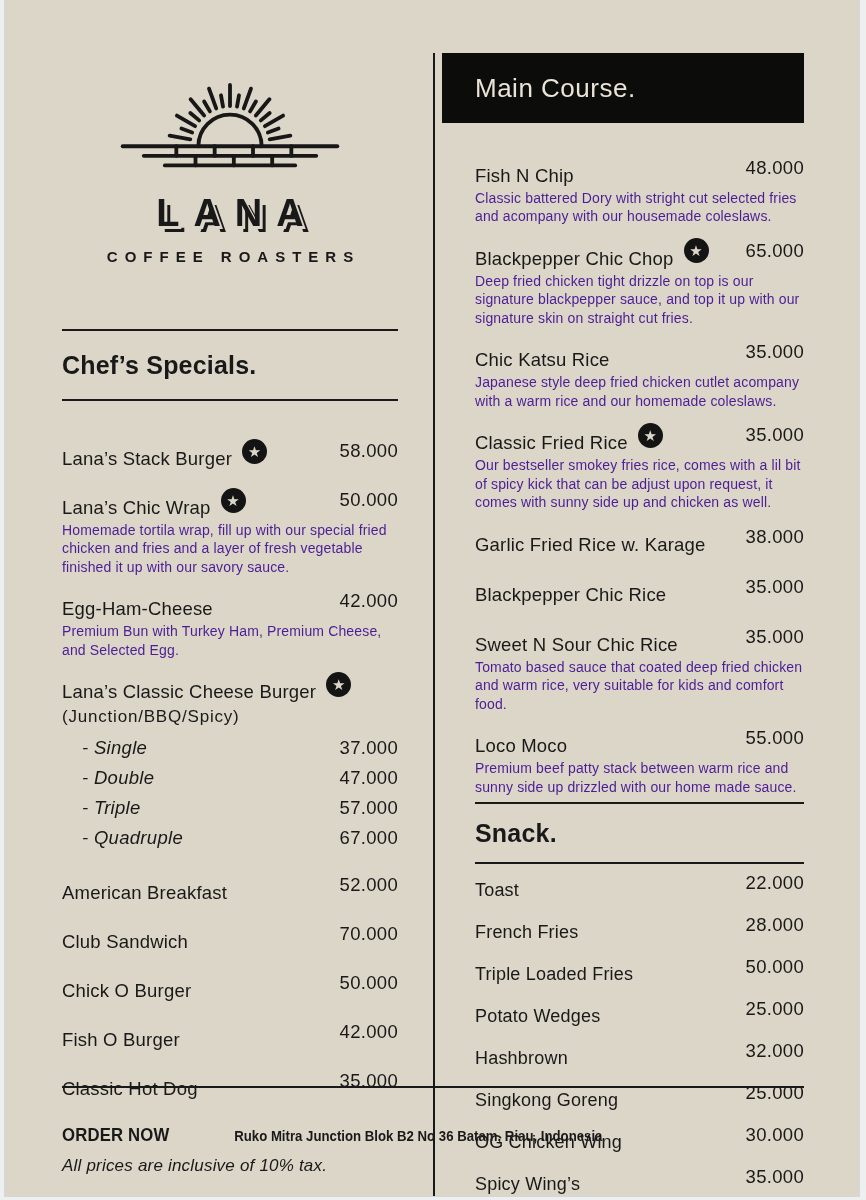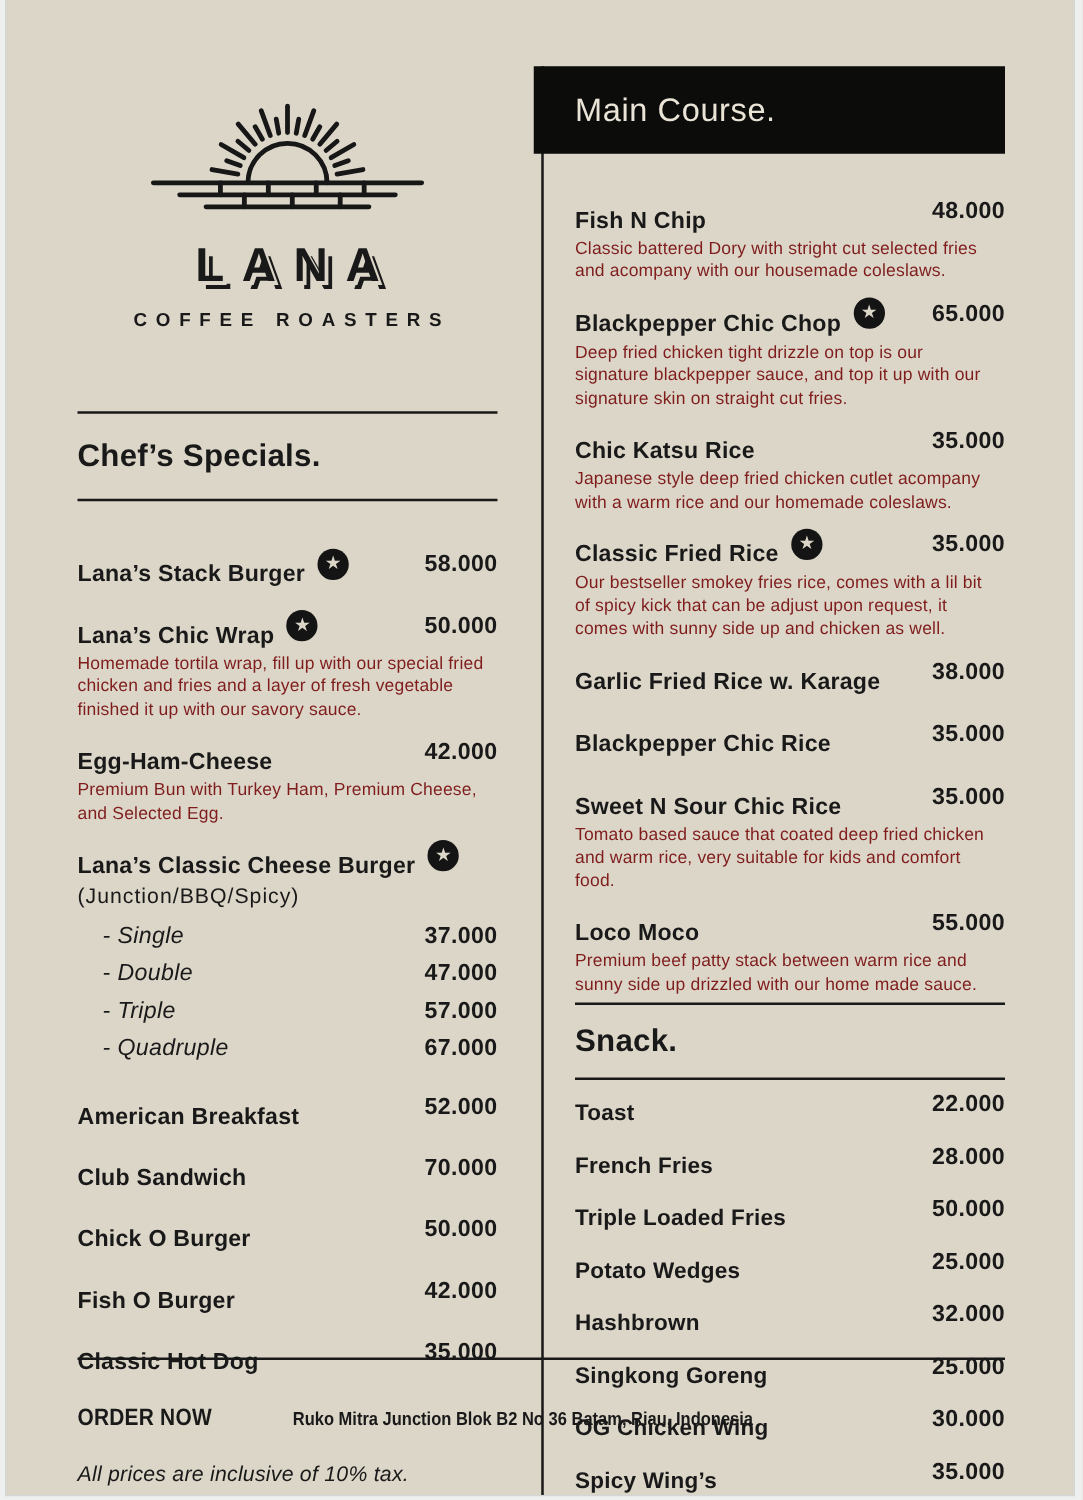--- a/index.html
+++ b/index.html
@@ -19,51 +19,51 @@
   .section-head hr{border:none;border-top:2px solid #191919;margin:0;}
   .section-head h2{font-size:25px;line-height:32px;font-weight:800;margin:18px 0;letter-spacing:.2px;}
   .head-snack{margin-top:4px;}
   .head-snack h2{margin:13px 0;}
 
   .menu-list{margin-top:31px;}
   .item{margin-bottom:11px;}
   .item:has(.item-desc){margin-bottom:6px;}
   .item:has(.variants){margin-bottom:15px;}
   .item-row{display:flex;align-items:center;min-height:26px;}
-  .item-name{font-size:18.5px;font-weight:700;letter-spacing:.2px;margin-top:16px;}
-  .item-price{font-size:18.5px;font-weight:700;margin-left:auto;padding-left:8px;letter-spacing:.3px;}
-  .item-desc{font-size:14px;line-height:1.32;font-weight:400;letter-spacing:.15px;margin:2px 0 0;color:#7f1d1d;max-width:334px;}
+  .item-name{font-size:18.5px;font-weight:400;letter-spacing:.2px;margin-top:16px;}
+  .item-price{font-size:18.5px;font-weight:400;margin-left:auto;padding-left:8px;letter-spacing:.3px;}
+  .item-desc{font-size:14px;line-height:1.32;font-weight:400;letter-spacing:.15px;margin:2px 0 0;color:#4c1d95;max-width:334px;}
   .item-subtitle{font-size:17px;font-weight:400;letter-spacing:.8px;margin:4px 0 8px;}
   .variants{margin:0;}
   .variant-row{display:flex;align-items:center;min-height:26px;margin-bottom:4px;}
   .variant-name{font-size:18.5px;font-weight:400;font-style:italic;padding-left:20px;letter-spacing:.3px;}
   .variant-row .item-price{font-style:normal;}
 
   .star-badge{flex:none;width:25px;height:25px;border-radius:50%;background:#141414;margin-left:10px;
     display:inline-flex;align-items:center;justify-content:center;}
   .star-badge .star-glyph{color:#dcd6c8;font-size:15px;line-height:1;transform:translateY(-0.5px);}
 
   
-  .col-right{width:371px;flex:none;margin-left:35px;border-left:2px solid #191919;padding-left:25px;min-height:1015px;}
+  .col-right{width:371px;flex:none;margin-left:35px;border-left:2px solid #191919;padding-left:40px;min-height:1015px;}
   .banner{height:70px;background:#0c0c0b;margin-left:-33px;padding-left:33px;display:flex;align-items:center;margin-bottom:26px;}
   .banner h1{font-size:26px;font-weight:400;color:#eae4d7;letter-spacing:.5px;margin:0;}
   .col-right .menu-list{margin-top:0;}
   .col-right .item{margin-bottom:12px;}
   .col-right .item:has(.item-desc){margin-bottom:6px;}
   .list-snack{margin-top:18px;}
   .list-snack .item{margin-bottom:5px;}
   .list-snack .item-name{font-size:18px;}
 
   
   .footer{position:absolute;left:57px;right:55px;top:1086px;}
   .footer hr{border:none;border-top:2px solid #191919;margin:0;}
   .footer-row{display:flex;align-items:baseline;justify-content:flex-start;margin-top:36px;}
   .order-now{font-size:19px;font-weight:800;letter-spacing:.2px;display:inline-block;transform:scaleX(.88);transform-origin:left center;}
   .address{font-size:15px;font-weight:700;display:inline-block;transform:scaleX(.88);transform-origin:right center;}
-  .tax-note{font-size:17px;font-style:italic;font-weight:400;margin-top:24px;letter-spacing:.2px;}
+  .tax-note{font-size:17px;font-style:italic;font-weight:400;margin-top:10px;letter-spacing:.2px;}
 </style>
 </head>
 <body>
 
 <div class="page">
   <div class="content">
 
     <div class="col-left">
       <div class="logo">
         <svg width="230" height="101" viewBox="0 0 240 105" fill="none" stroke="#171717" stroke-width="4" stroke-linecap="round">

